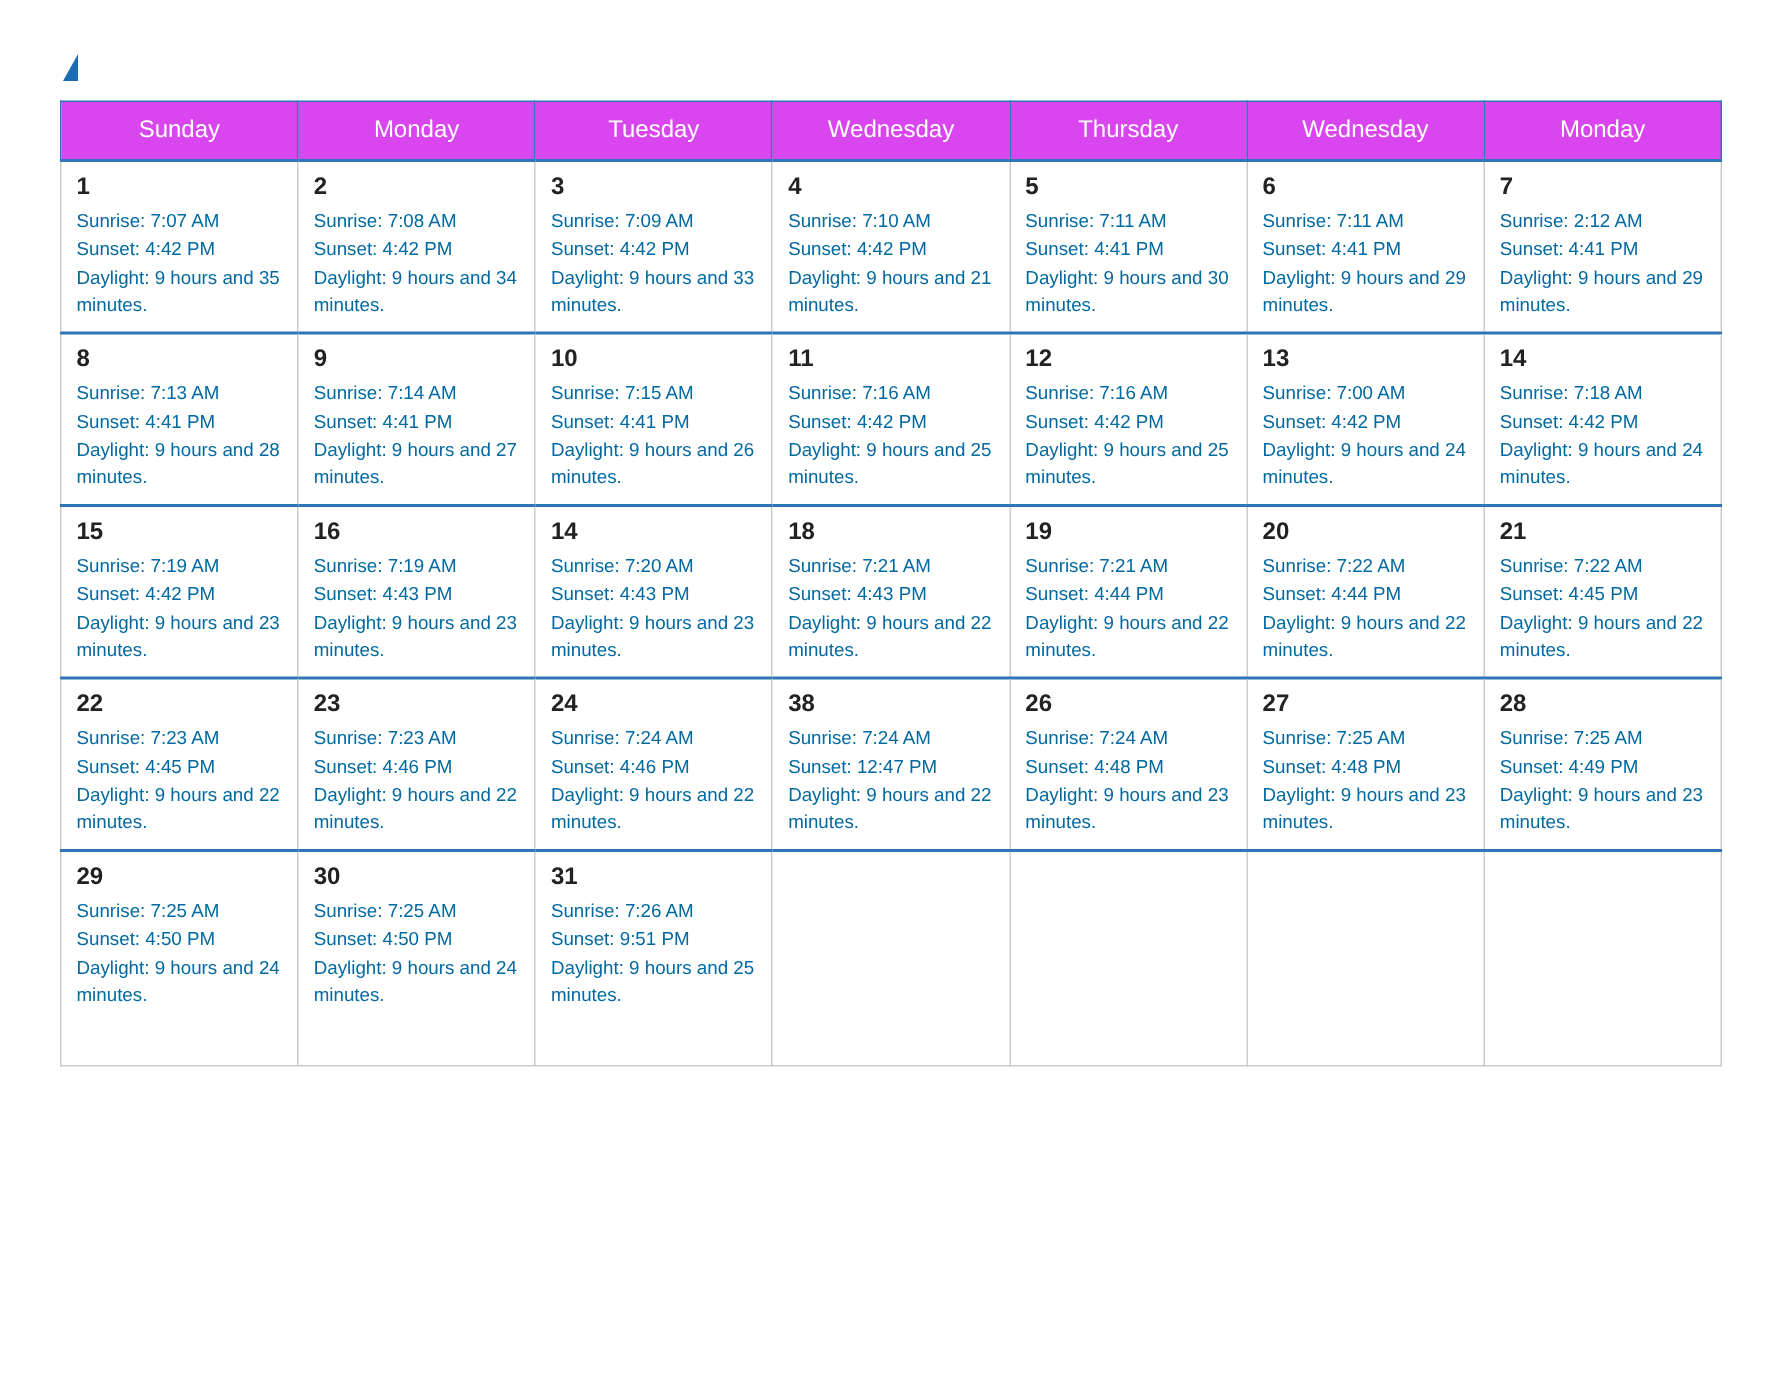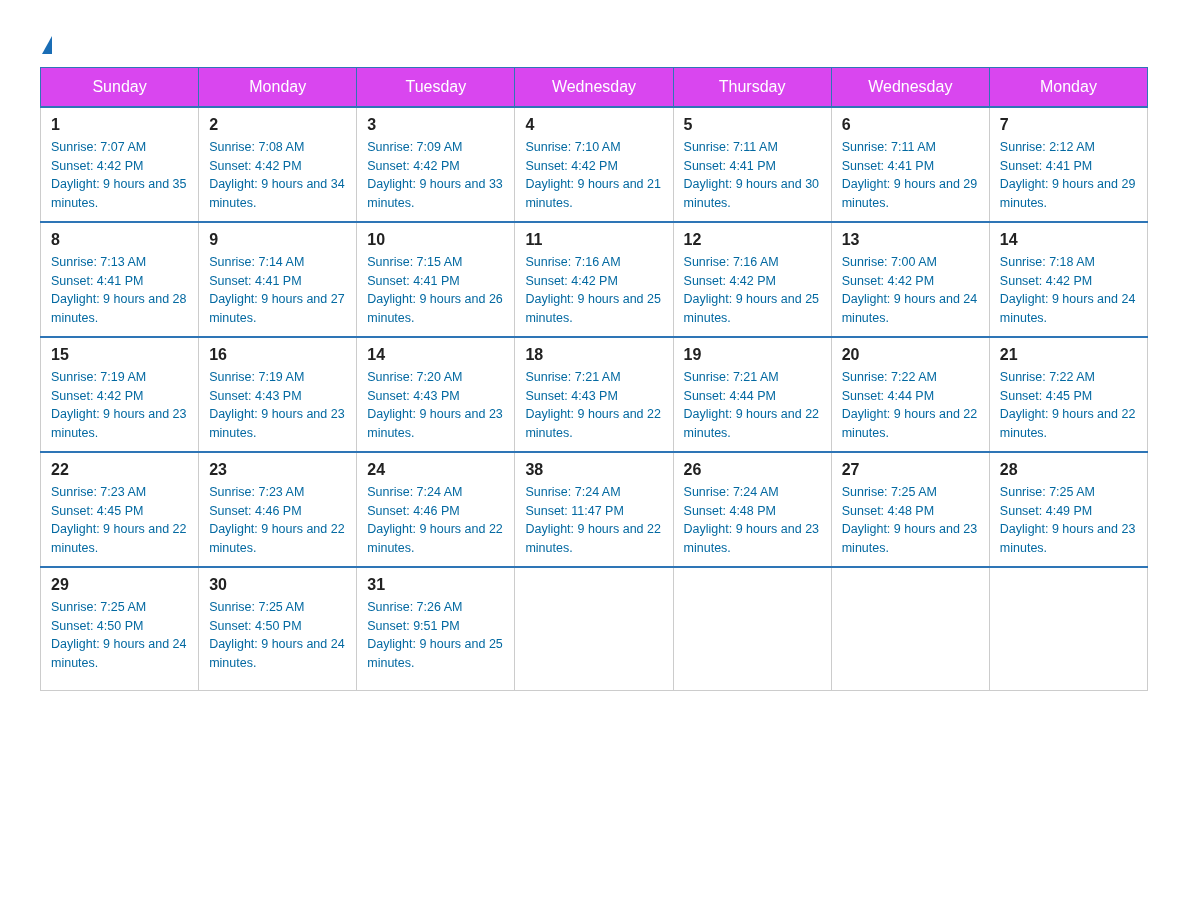--- a/index.html
+++ b/index.html
@@ -90,21 +90,21 @@
       font-size: 12.5px;
       line-height: 1.5;
       color: #0369a1;
     }
     .empty-cell {
       border-top: 2px solid #2e75b6;
       border: 1px solid #ccc;
       border-top: 2px solid #2e75b6;
     }
     .last-row td {
-      height: 124px;
+      height: 143px;
       margin-left: 36px;
     }
   </style>
 </head>
 <body>
 
 <div class="header-row">
   <div class="logo">
     <div>
       <span class="logo-general"></span><span class="logo-triangle"></span>
@@ -230,21 +230,21 @@
         <td>
           <span class="day-number">23</span>
           <div class="day-info"><span>Sunrise: 7:23 AM</span><br><span>Sunset: 4:46 PM</span><br><span>Daylight: 9 hours and 22 minutes.</span></div>
         </td>
         <td>
           <span class="day-number">24</span>
           <div class="day-info"><span>Sunrise: 7:24 AM</span><br><span>Sunset: 4:46 PM</span><br><span>Daylight: 9 hours and 22 minutes.</span></div>
         </td>
         <td>
           <span class="day-number">38</span>
-          <div class="day-info"><span>Sunrise: 7:24 AM</span><br><span>Sunset: 11:47 PM</span><br><span>Daylight: 9 hours and 22 minutes.</span></div>
+          <div class="day-info"><span>Sunrise: 7:24 AM</span><br><span>Sunset: 12:47 PM</span><br><span>Daylight: 9 hours and 22 minutes.</span></div>
         </td>
         <td>
           <span class="day-number">26</span>
           <div class="day-info"><span>Sunrise: 7:24 AM</span><br><span>Sunset: 4:48 PM</span><br><span>Daylight: 9 hours and 23 minutes.</span></div>
         </td>
         <td>
           <span class="day-number">27</span>
           <div class="day-info"><span>Sunrise: 7:25 AM</span><br><span>Sunset: 4:48 PM</span><br><span>Daylight: 9 hours and 23 minutes.</span></div>
         </td>
         <td>

